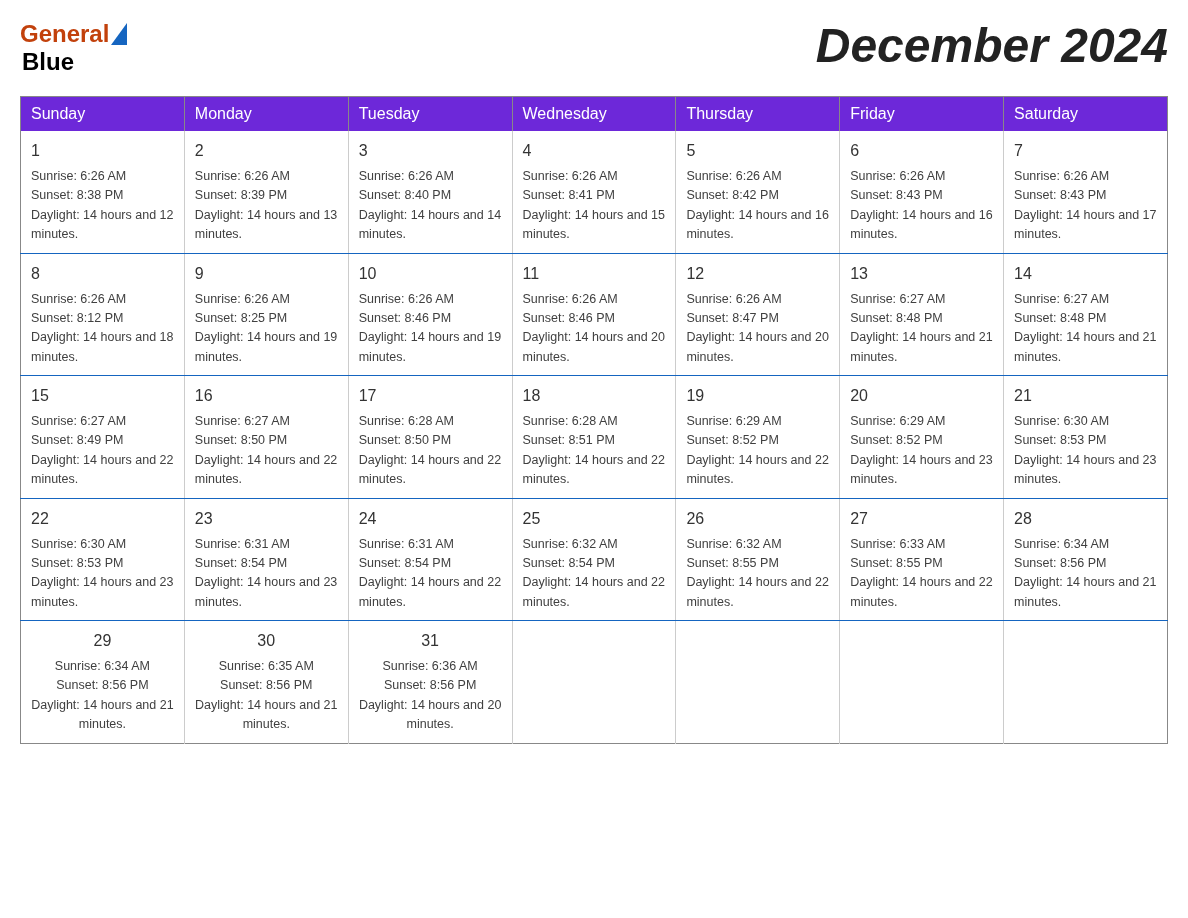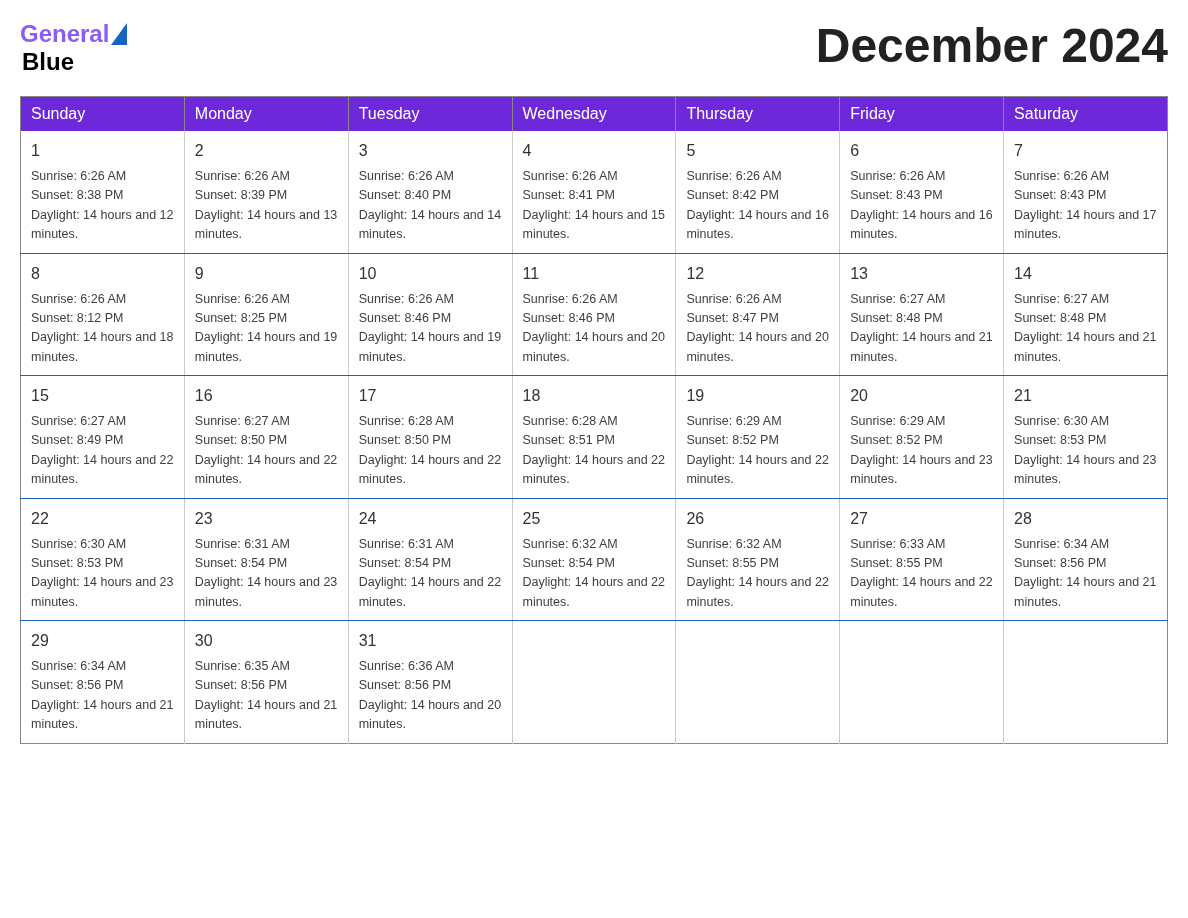--- a/index.html
+++ b/index.html
@@ -11,20 +11,21 @@
       min-height: 918px;
     }
     .header {
       display: flex;
       justify-content: space-between;
       align-items: flex-start;
       margin-bottom: 20px;
     }
     .title-section {
       text-align: left;
+      font-style: italic;
     }
     .month-title {
       font-size: 48px;
       font-weight: bold;
       color: #222;
       line-height: 1.1;
     }
     .location-title {
       font-size: 20px;
       color: #555;
@@ -56,20 +57,21 @@
       min-height: 100px;
       font-size: 13px;
       color: #333;
       line-height: 1.5;
     }
     .calendar td:last-child {
       border-right: none;
     }
     .calendar tr:last-child td {
       border-bottom: none;
+      text-align: center;
     }
     .day-number {
       font-size: 16px;
       font-weight: normal;
       display: block;
       margin-bottom: 4px;
     }
     .day-info {
       font-size: 12.5px;
       color: #404040;
@@ -97,21 +99,21 @@
       margin-left: 2px;
       vertical-align: middle;
     }
   </style>
 </head>
 <body>
 
 <div class="header">
   <div class="logo-wrapper">
     <div class="logo-line1">
-      <span style="font-size:24px;font-weight:bold;color:#8b5cf6;">General</span>
+      <span style="font-size:24px;font-weight:bold;color:#c2410c;">General</span>
       <span class="logo-triangle"></span>
     </div>
     <div>
       <span style="font-size:24px;font-weight:bold;color:#000000;margin-left:2px;">Blue</span>
     </div>
   </div>
   <div class="title-section">
     <div class="month-title">December 2024</div>
   </div>
 </div>

